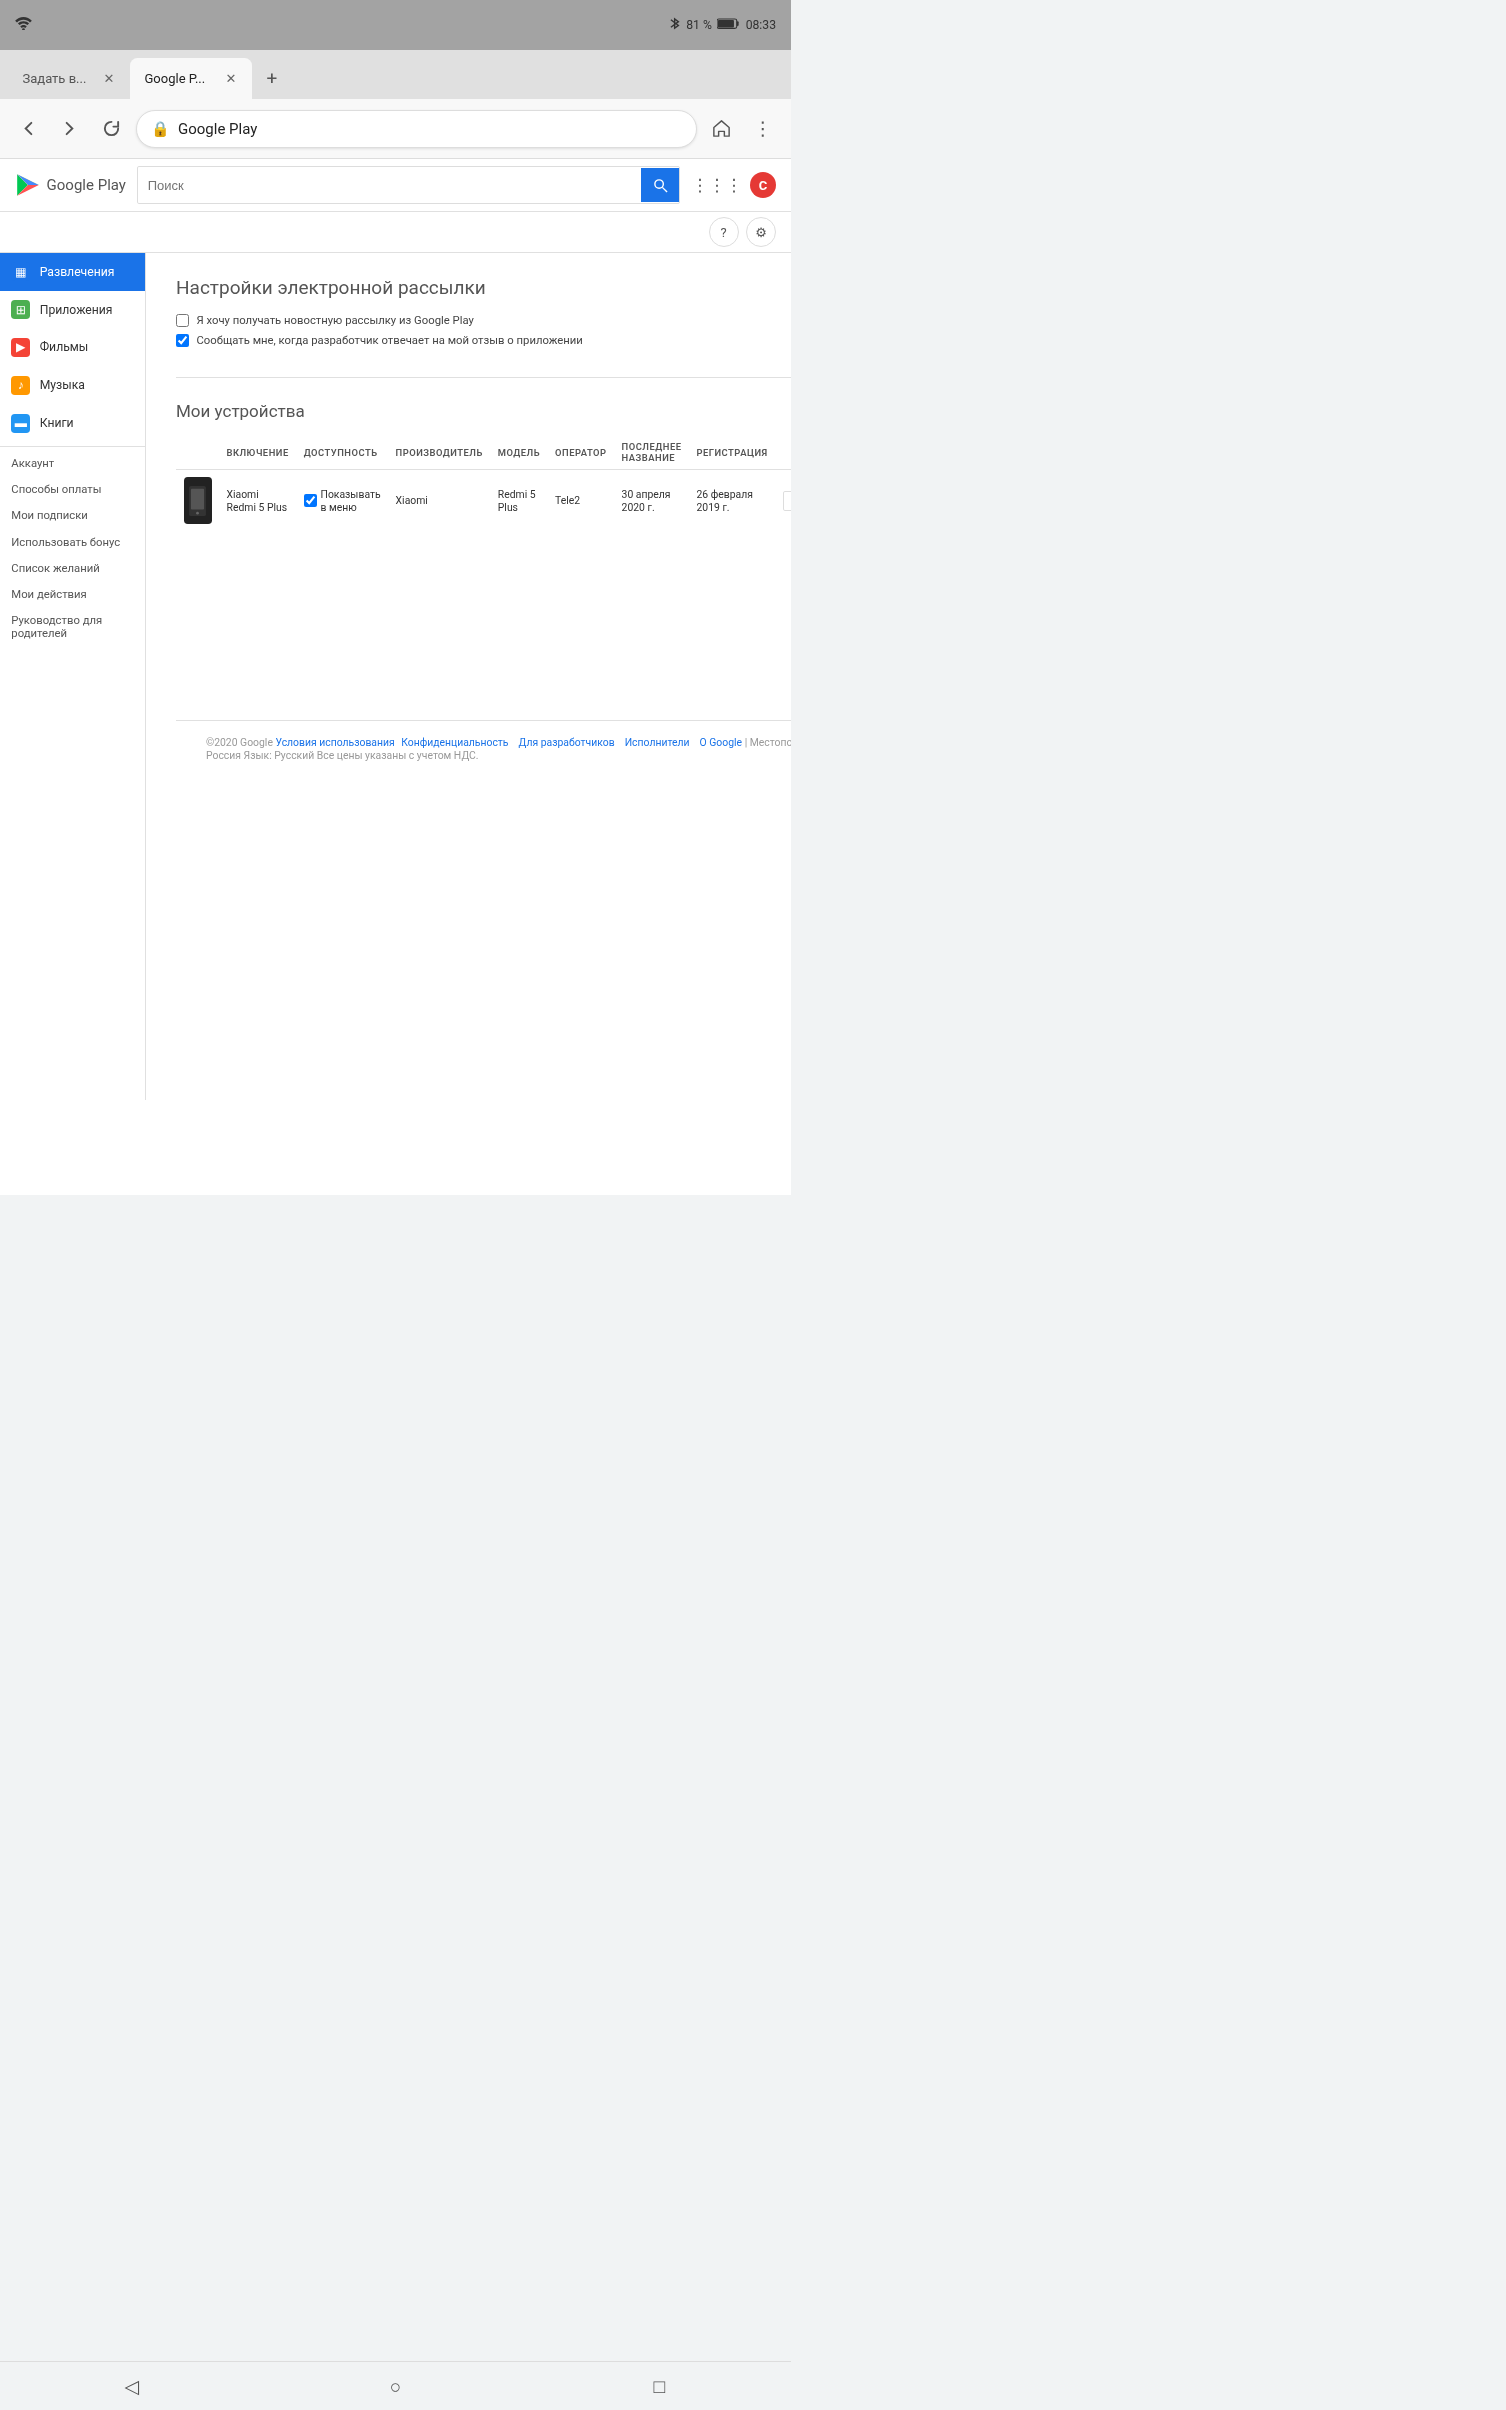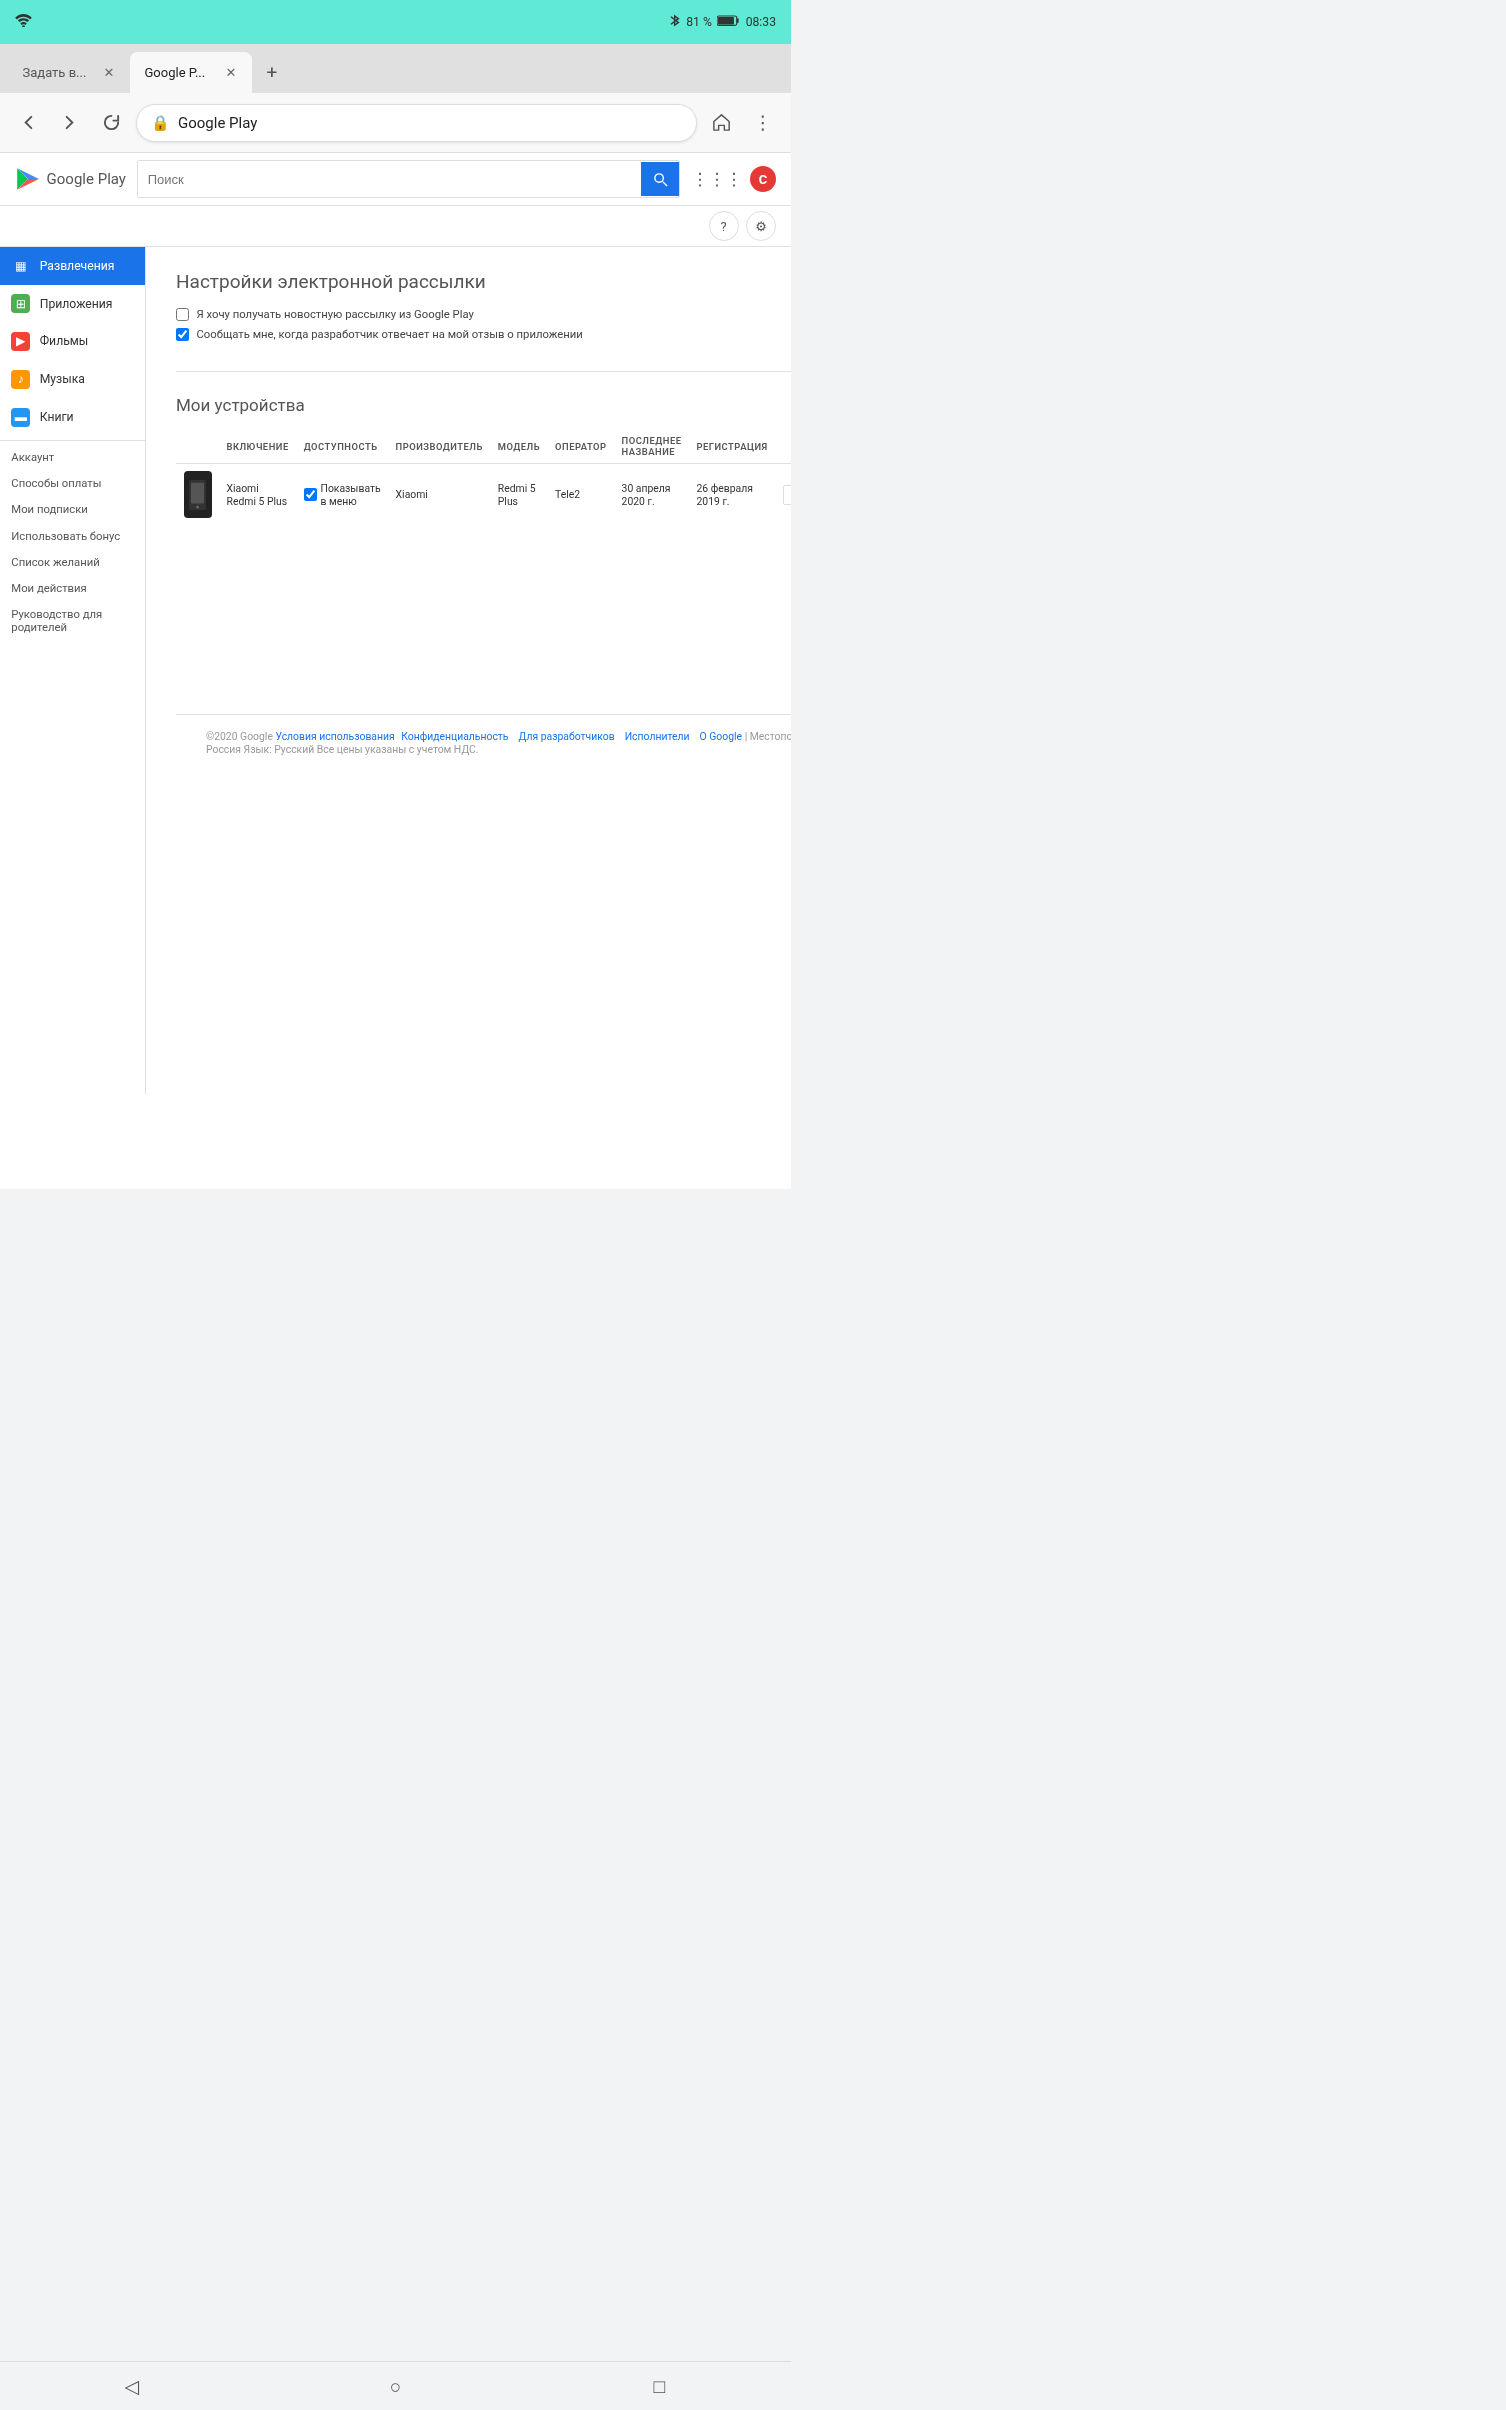--- a/index.html
+++ b/index.html
@@ -6,22 +6,22 @@
     body {
       font-family: 'Roboto', Arial, sans-serif;
       background: #f1f3f4;
       width: 791px;
       min-height: 1262px;
       overflow-x: hidden;
     }
 
     
     .status-bar {
-      background: #5eead4;
-      height: 44px;
+      background: #a3a3a3;
+      height: 50px;
       display: flex;
       align-items: center;
       justify-content: space-between;
       padding: 0 15px;
     }
     .status-left { font-size: 12.2px; color: #333; }
     .status-right { display: flex; align-items: center; gap: 5.6px; font-size: 12.2px; color: #333; }
 
     
     .browser-tabs {

